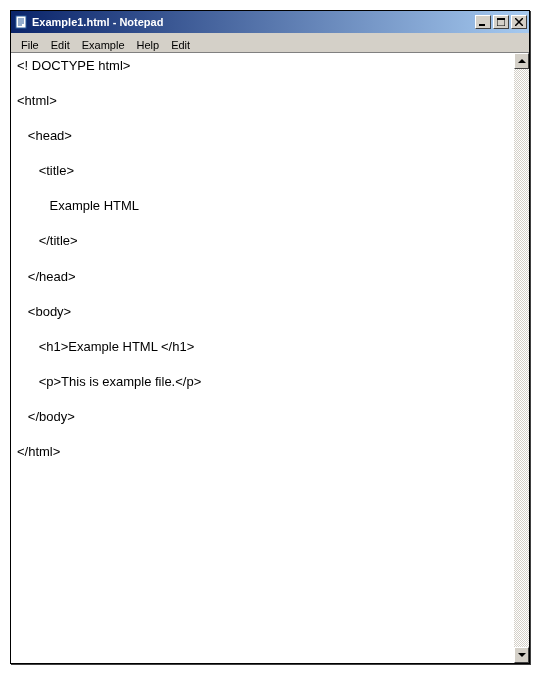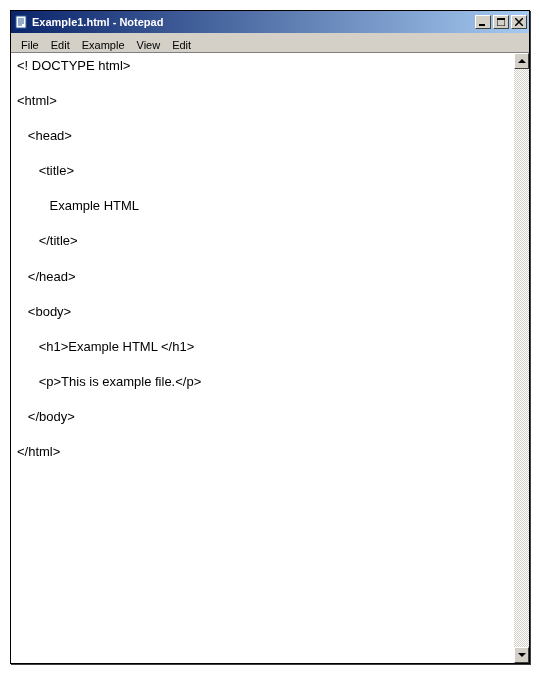--- a/index.html
+++ b/index.html
@@ -160,21 +160,21 @@
             <line x1="8" y1="0" x2="0" y2="8" stroke="#000" stroke-width="1.5"></line>
           </svg>
       </div>
     </div>
   </div>
 
   <div class="menubar">
     <span class="menu-item">File</span>
     <span class="menu-item">Edit</span>
     <span class="menu-item">Example</span>
-    <span class="menu-item">View</span>
+    <span class="menu-item">Help</span>
     <span class="menu-item">Edit</span>
   </div>
 
   <div class="content-wrap">
     <div class="textarea">&lt;! DOCTYPE html&gt;
 
 &lt;html&gt;
 
    &lt;head&gt;
 

